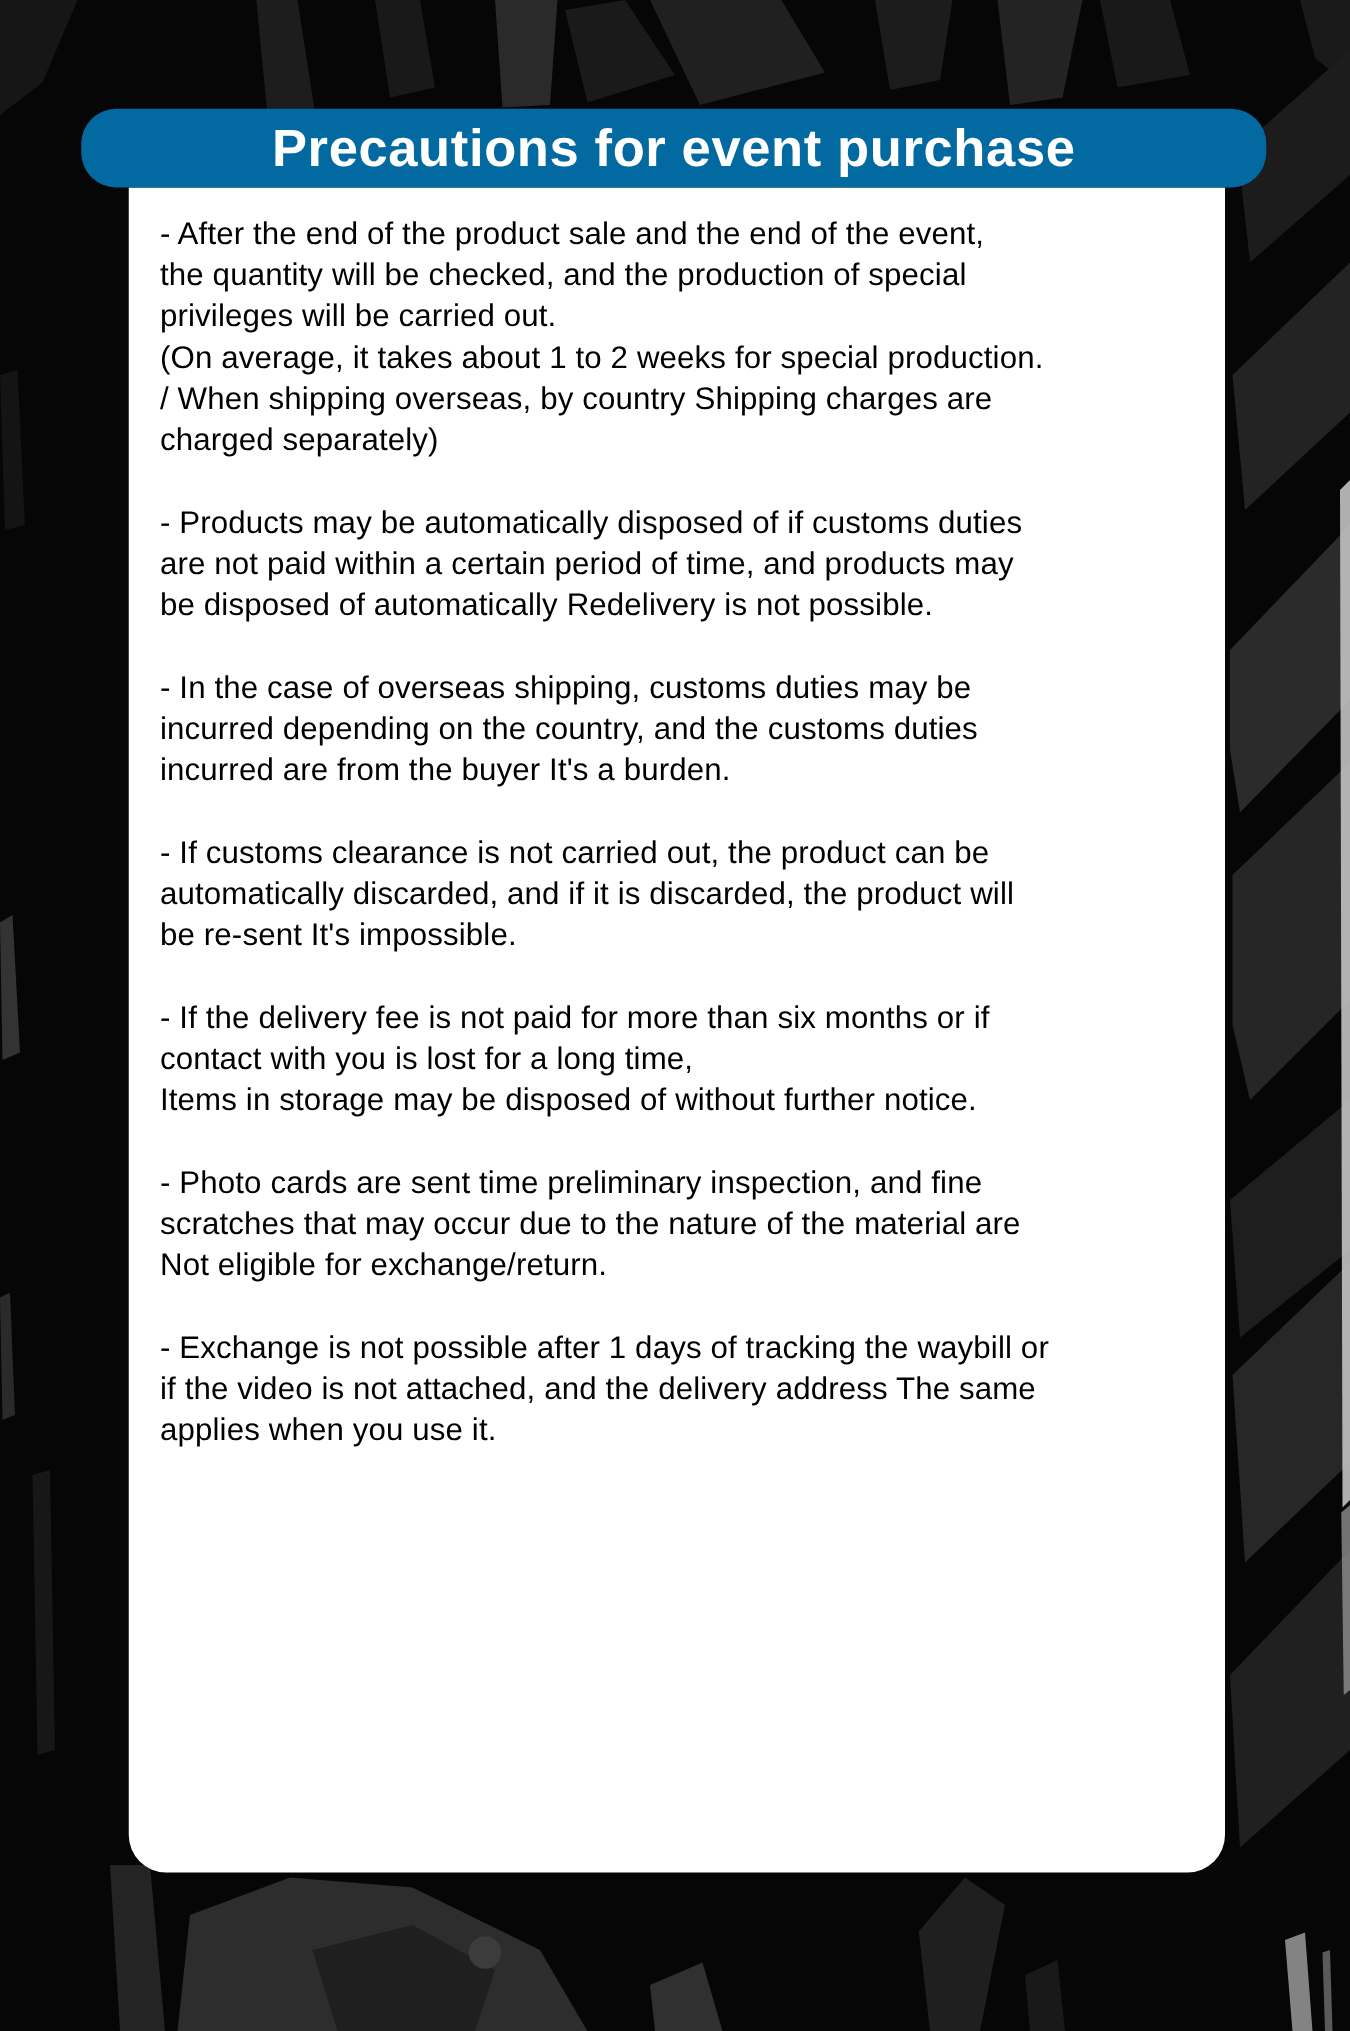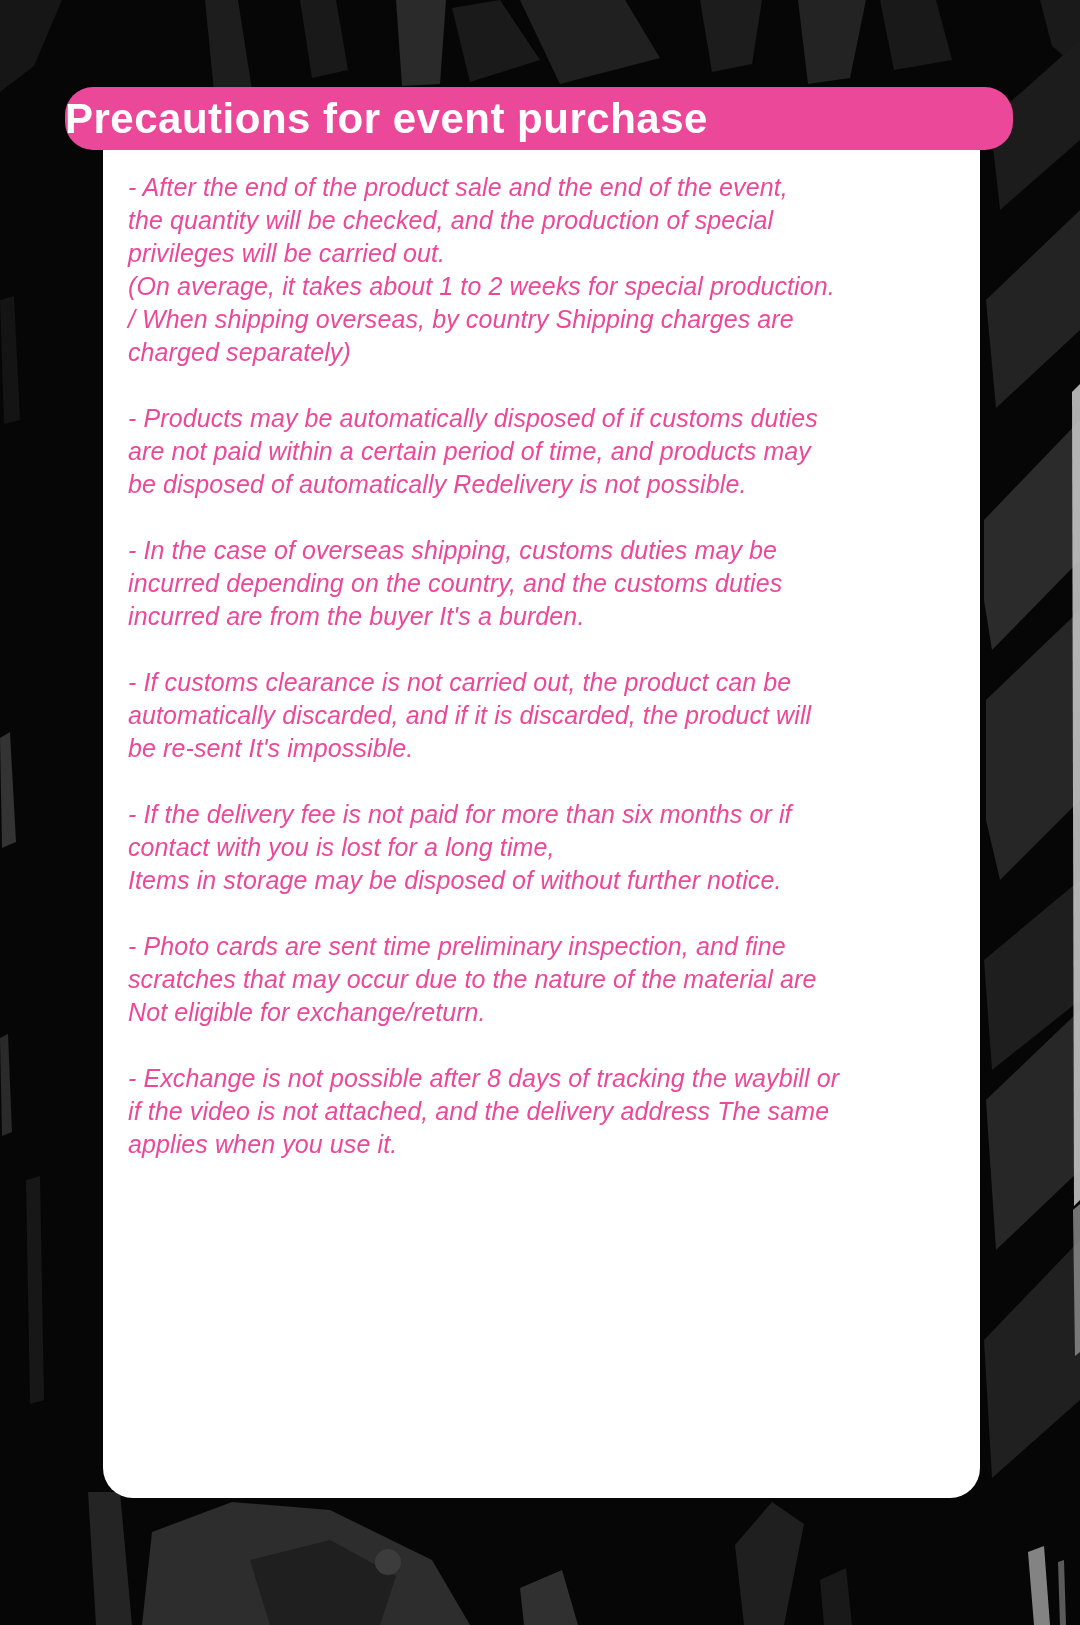--- a/index.html
+++ b/index.html
@@ -14,25 +14,26 @@
   .bg-texture {
     position: absolute;
     left: 0; top: 0;
     width: 1080px; height: 1625px;
     z-index: 0;
   }
   .header-pill {
     position: absolute;
     left: 65px; top: 87px;
     width: 948px; height: 63px;
-    background: #ec4899;
+    background: #0369a1;
     border-radius: 28px;
     z-index: 2;
     display: flex;
     align-items: center;
+    justify-content: center;
   }
   .header-pill h1 {
     margin: 0;
     color: #ffffff;
     font-size: 42px;
     font-weight: bold;
     letter-spacing: 0.5px;
     white-space: nowrap;
   }
   .notice-card {
@@ -40,26 +41,25 @@
     left: 103px; top: 150px;
     width: 877px; height: 1348px;
     background: #ffffff;
     border-radius: 0 0 30px 30px;
     z-index: 1;
     box-sizing: border-box;
     padding: 21px 20px 0 25px;
   }
   .notice-card p {
     margin: 0 0 33px 0;
-    color: #ec4899;
+    color: #000000;
     font-size: 25px;
     line-height: 33px;
     letter-spacing: 0.1px;
     white-space: pre-line;
-    font-style: italic;
   }
 </style>
 </head>
 <body>
 
 <svg class="bg-texture" viewBox="0 0 1080 1625" xmlns="http://www.w3.org/2000/svg" aria-hidden="true">
 
   <polygon points="0,0 62,0 34,66 0,92" fill="#161616"></polygon>
   <polygon points="205,0 238,0 252,90 214,92" fill="#1d1d1d"></polygon>
   <polygon points="300,0 336,0 348,70 312,78" fill="#191919"></polygon>
@@ -117,16 +117,16 @@
 incurred are from the buyer It's a burden.</p>
   <p>- If customs clearance is not carried out, the product can be
 automatically discarded, and if it is discarded, the product will
 be re-sent It's impossible.</p>
   <p>- If the delivery fee is not paid for more than six months or if
 contact with you is lost for a long time,
 Items in storage may be disposed of without further notice.</p>
   <p>- Photo cards are sent time preliminary inspection, and fine
 scratches that may occur due to the nature of the material are
 Not eligible for exchange/return.</p>
-  <p>- Exchange is not possible after 8 days of tracking the waybill or
+  <p>- Exchange is not possible after 1 days of tracking the waybill or
 if the video is not attached, and the delivery address The same
 applies when you use it.</p>
 </div>
 
 </body></html>

